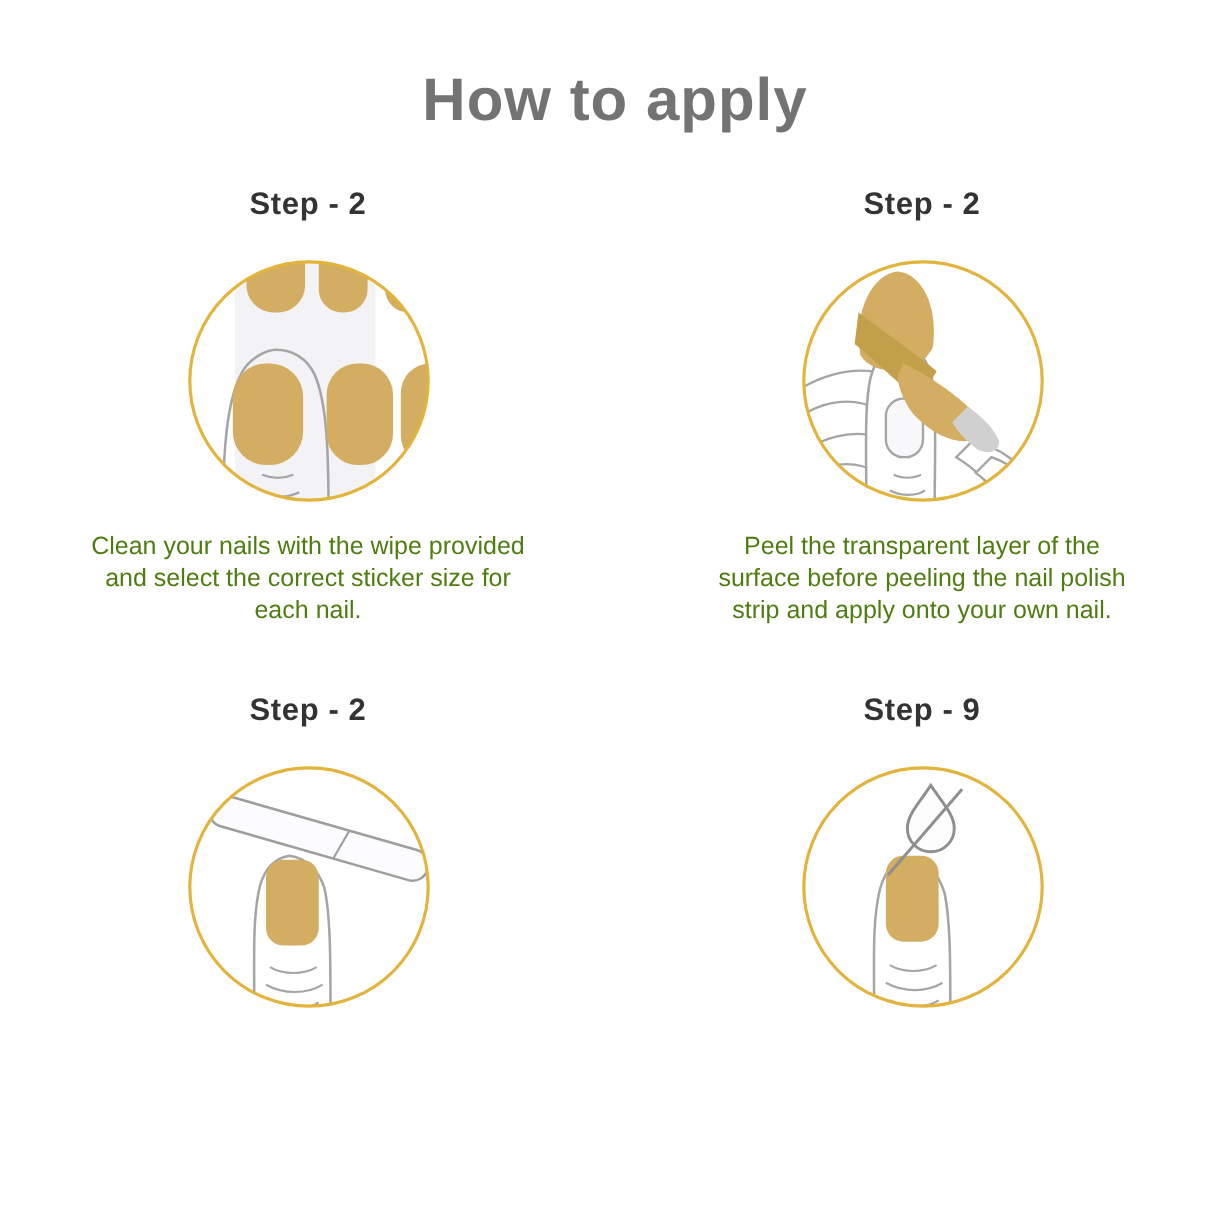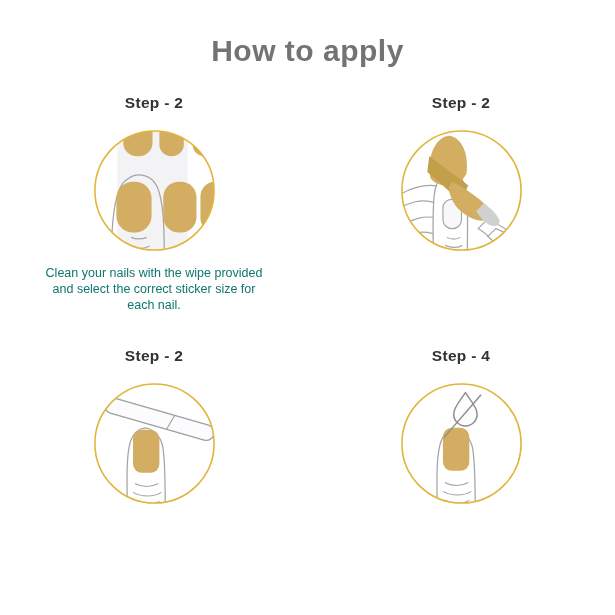--- a/index.html
+++ b/index.html
@@ -21,21 +21,21 @@
   }
   .step {
     display:flex; flex-direction:column; align-items:center;
   }
   .step-heading {
     font-size:15.5px; font-weight:700; color:#333333; letter-spacing:0.3px;
   }
   .illus { margin-top:15px; width:127px; height:127px; }
   .step-caption {
     margin-top:11px;
-    font-size:12.5px; line-height:16px; color:#0f766e;
+    font-size:12.5px; line-height:16px; color:#4d7c0f;
     text-align:center; white-space:pre-line;
     width:260px;
   }
 </style>
 </head>
 <body>
 
 <div class="canvas">
 
   <div class="page-title">How to apply</div>
@@ -84,20 +84,23 @@
           <path d="M50,113 C54,115 60,115 64,113 M48,121 C54,124 62,124 66,121" fill="none" stroke="#A5A5A5" stroke-width="1.1"></path>
           <path d="M33,52 C29,28 40,10 52,9 C64,10 73,26 70,48 C64,58 58,60 52,60 C44,60 37,58 33,52 Z" fill="#D3AD62"></path>
           <path d="M32,30 C45,40 60,50 72,60 L63,75 C50,64 38,52 30,46 Z" fill="#C2A04A"></path>
           <path d="M55,56 C68,62 82,72 90,80 C96,86 97,92 91,95 C83,98 71,93 62,84 C56,78 52,68 52,62 Z" fill="#D3AD62"></path>
           <path d="M90,96 C104,98 116,108 124,120 L108,132 C100,118 92,110 82,104 Z" fill="#ffffff" stroke="#A5A5A5" stroke-width="1.2"></path>
           <path d="M100,104 C112,108 122,118 128,130 L114,138 C108,126 100,118 92,112 Z" fill="#ffffff" stroke="#A5A5A5" stroke-width="1.2"></path>
           <path d="M88,78 C96,84 102,90 104,96 C104,101 99,103 93,100 C87,96 82,90 80,86 Z" fill="#D0D0D0"></path>
         </g>
         <circle cx="65" cy="65" r="61" fill="none" stroke="#E2B43C" stroke-width="1.6"></circle>
       </svg>
+      <div class="step-caption">Peel the transparent layer of the
+surface before peeling the nail polish
+strip and apply onto your own nail.</div>
     </div>
 
     <div class="step">
       <div class="step-heading">Step - 2</div>
       <svg class="illus" viewBox="0 0 130 130">
         <defs>
             <clipPath id="clip3">
               <circle cx="65" cy="65" r="61"></circle>
             </clipPath>
           </defs>
@@ -108,21 +111,21 @@
           </g>
           <path d="M37,130 C37,100 36,80 40,64 C43,54 49,50 55,49 C63,50 70,56 73,66 C76,80 76,102 76,130 Z" fill="#ffffff" stroke="#A5A5A5" stroke-width="1.3"></path>
           <rect x="43" y="51" width="27" height="44" rx="9" fill="#D3AD62"></rect>
           <path d="M45,106 C52,110 62,110 69,106 M43,115 C52,120 64,120 72,115 M45,124 C53,128 64,128 70,124" fill="none" stroke="#A5A5A5" stroke-width="1.1"></path>
         </g>
         <circle cx="65" cy="65" r="61" fill="none" stroke="#E2B43C" stroke-width="1.6"></circle>
       </svg>
     </div>
 
     <div class="step">
-      <div class="step-heading">Step - 4</div>
+      <div class="step-heading">Step - 9</div>
       <svg class="illus" viewBox="0 0 130 130">
         <defs>
             <clipPath id="clip4">
               <circle cx="65" cy="65" r="61"></circle>
             </clipPath>
           </defs>
         <g clip-path="url(#clip4)">
           <path d="M40,130 C40,102 39,82 43,66 C46,55 52,51 58,50 C66,51 73,58 76,68 C79,82 79,104 79,130 Z" fill="#ffffff" stroke="#A5A5A5" stroke-width="1.3"></path>
           <rect x="46" y="49" width="27" height="44" rx="9" fill="#D3AD62"></rect>
           <path d="M48,105 C55,109 65,109 72,105 M46,114 C55,119 67,119 75,114 M48,123 C56,127 67,127 73,123" fill="none" stroke="#A5A5A5" stroke-width="1.1"></path>

